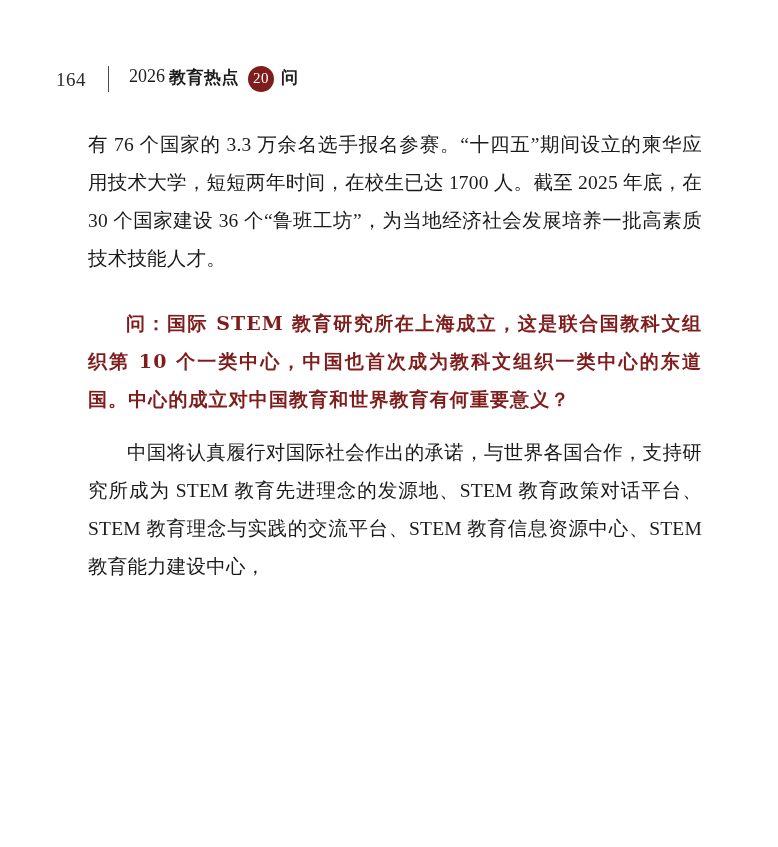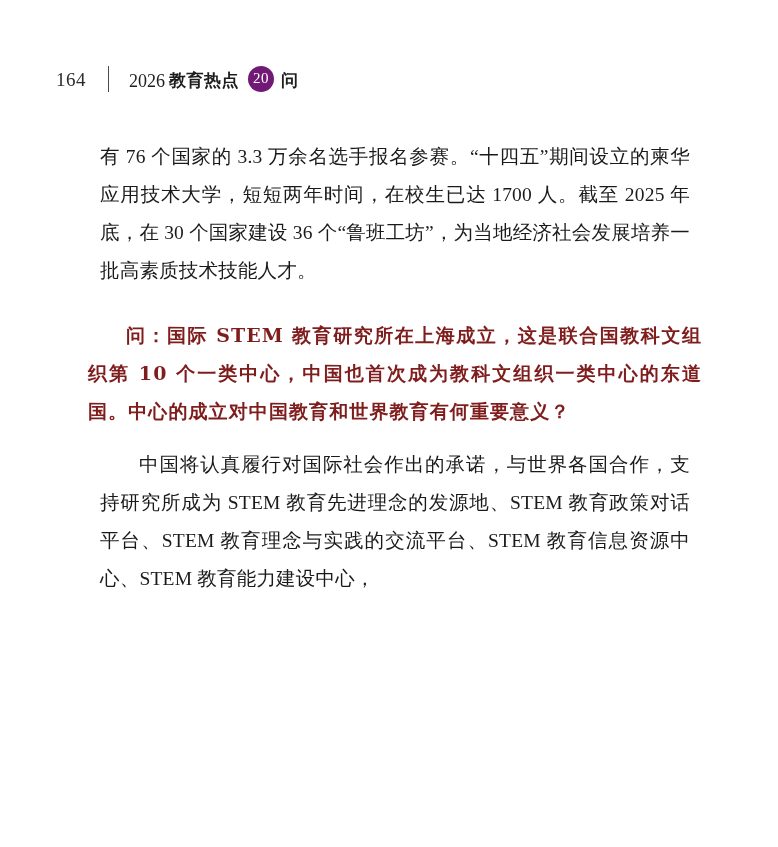--- a/index.html
+++ b/index.html
@@ -40,21 +40,21 @@
     line-height: 1;
   }
   .head-rule {
     width: 1px;
     height: 26px;
     background: #4a4a4a;
     margin: 0 20px 0 22px;
   }
   .head-title {
     display: flex;
-    align-items: flex-end;
+    align-items: flex-start;
     font-size: 18px;
     color: #1d1d1d;
     font-weight: 700;
     letter-spacing: 0.5px;
   }
   .head-year {
     font-family: "Liberation Serif", "DejaVu Serif", serif;
     font-weight: 400;
     margin-right: 4px;
     letter-spacing: 0;
@@ -65,21 +65,21 @@
     font-size: 17px;
     letter-spacing: 0.5px;
   }
   .head-badge {
     display: inline-flex;
     align-items: center;
     justify-content: center;
     width: 26px;
     height: 26px;
     border-radius: 50%;
-    background: #701a75;
+    background: #7f1d1d;
     color: #ffffff;
     font-family: "Liberation Serif", "DejaVu Serif", serif;
     font-size: 15px;
     font-weight: 400;
     margin: 0 7px 0 9px;
     line-height: 1;
     padding-bottom: 1px;
     box-sizing: border-box;
   }
   .head-suffix {
@@ -90,21 +90,21 @@
 
   
   .text-column {
     position: absolute;
     left: 88px;
     top: 126px;
     width: 614px;
   }
 
   p.para {
-    margin: 12px;
+    margin: 0;
     font-size: 19.5px;
     line-height: 38px;
     text-align: justify;
     text-justify: inter-ideograph;
     color: #1a1a1a;
     letter-spacing: 0.2px;
     text-indent: 0;
   }
   p.indent {
     text-indent: 2em;

